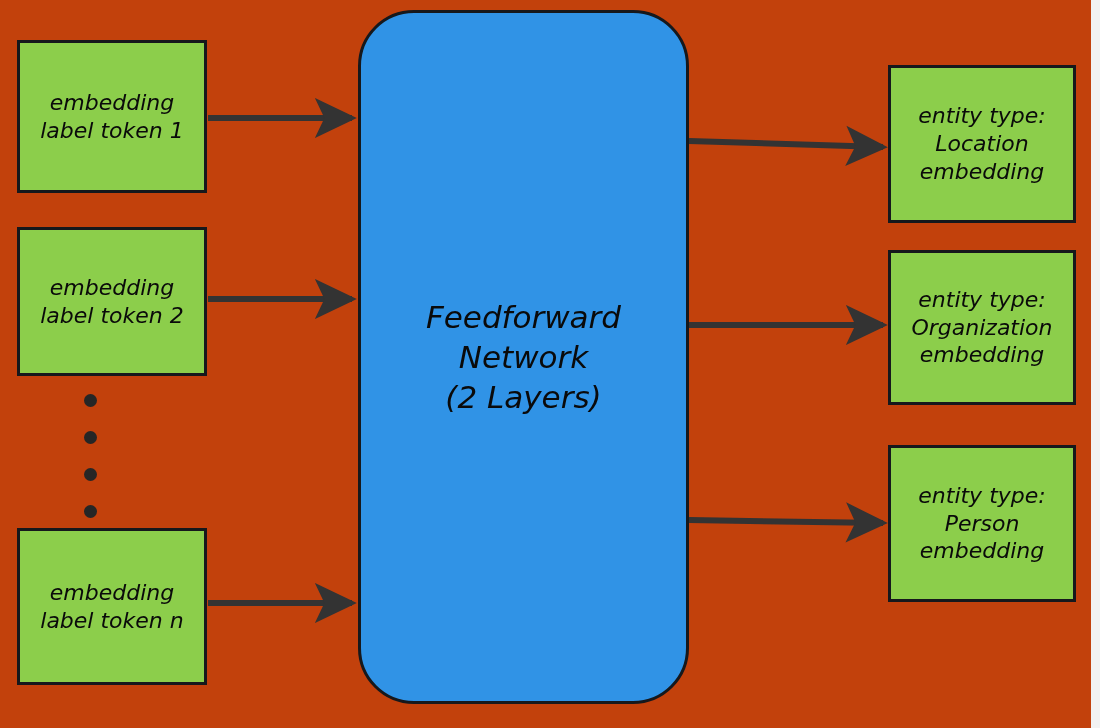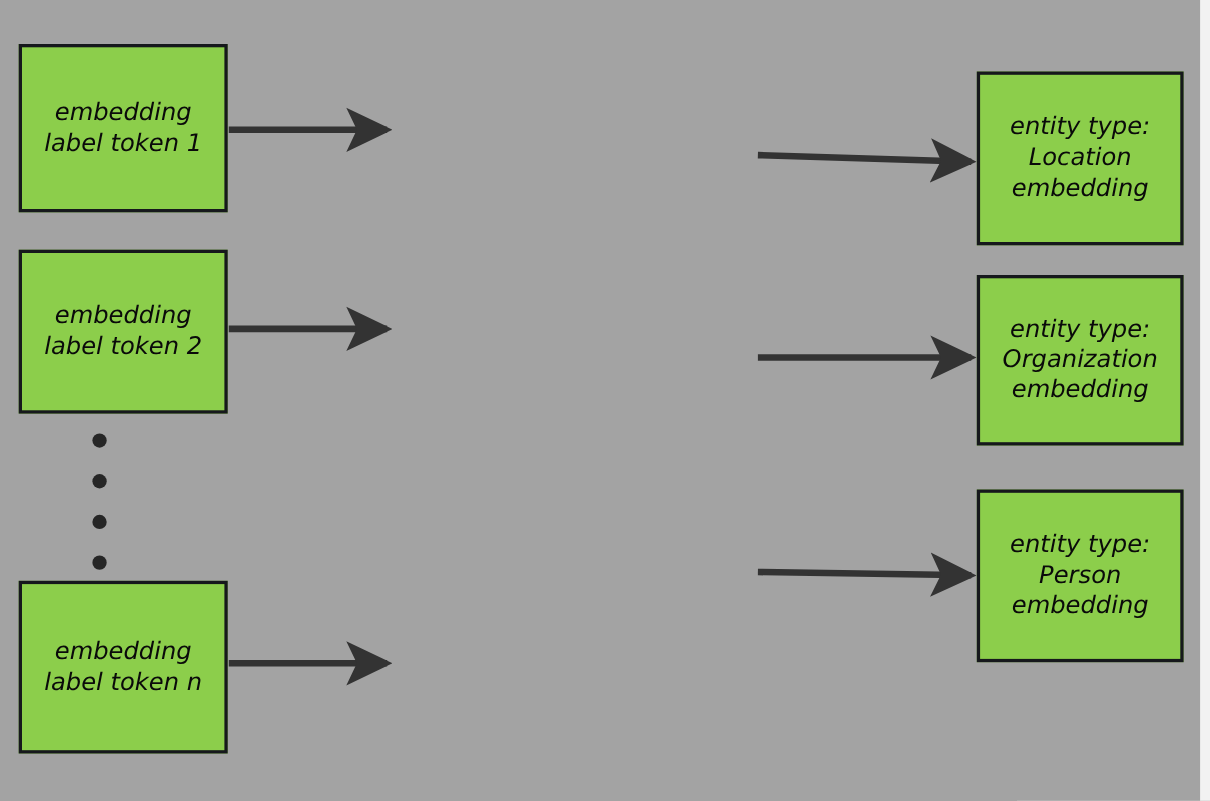--- a/index.html
+++ b/index.html
@@ -11,21 +11,21 @@
     width: 1100px;
     height: 728px;
     background: #f2f2f2;
     font-family: "DejaVu Sans", sans-serif;
     overflow: hidden;
   }
   #diagram {
     position: relative;
     width: 1091px;
     height: 728px;
-    background: #a3a3a3;
+    background: #c2410c;
   }
   .svg-layer {
     position: absolute;
     left: 0;
     top: 0;
     width: 1100px;
     height: 728px;
   }
   .node {
     position: absolute;
@@ -100,20 +100,25 @@
     <div class="dot" style="left:0; top:37px;"></div>
     <div class="dot" style="left:0; top:74px;"></div>
     <div class="dot" style="left:0; top:111px;"></div>
   </div>
 
   <div class="node node-green" style="left:17px; top:528px; width:190px; height:157px;">
     <span>embedding
 label token n</span>
   </div>
 
+  <div class="node node-blue" style="left:358px; top:10px; width:331px; height:694px;">
+    <span>Feedforward
+Network
+(2 Layers)</span>
+  </div>
 
   <div class="node node-green" style="left:888px; top:65px; width:188px; height:158px;">
     <span>entity type:
 Location
 embedding</span>
   </div>
 
   <div class="node node-green" style="left:888px; top:250px; width:188px; height:155px;">
     <span>entity type:
 Organization

